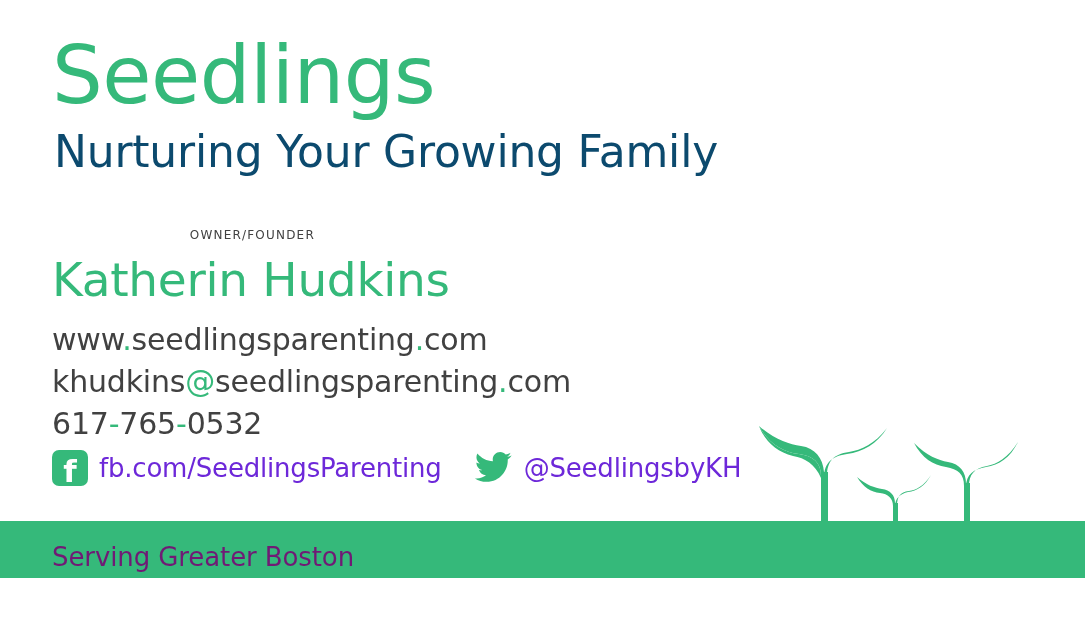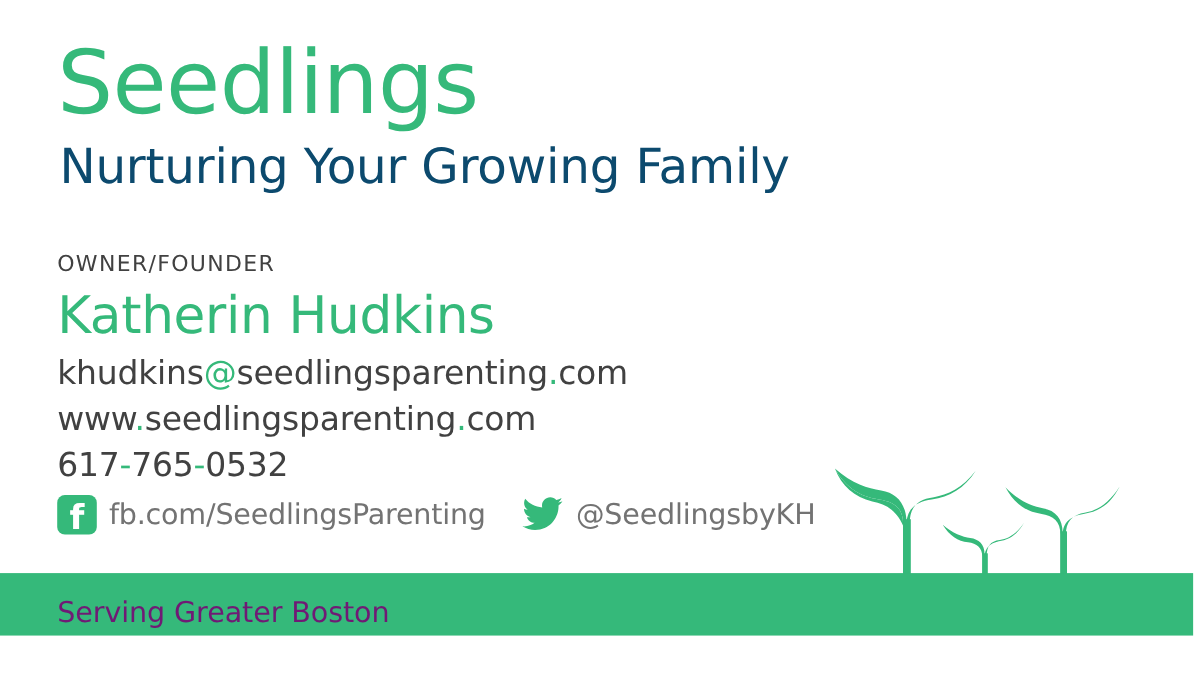--- a/index.html
+++ b/index.html
@@ -46,27 +46,28 @@
   }
 
   
   .person-block {
     position: absolute;
     left: 52px;
     top: 229px;
   }
   .role {
     font-family: "DejaVu Sans", sans-serif;
-    font-size: 20px;
+    font-size: 12px;
     font-weight: 400;
     color: #414141;
     letter-spacing: 1.2px;
     line-height: 1;
     margin: 0;
     white-space: nowrap;
+    text-align: center;
   }
   .person-name {
     font-family: "DejaVu Sans", sans-serif;
     font-size: 47px;
     font-weight: 400;
     color: #35b97a;
     line-height: 1.0;
     margin: 15px 3px 0 0;
     letter-spacing: -0.3px;
     white-space: nowrap;
@@ -129,21 +130,21 @@
   .tw-icon {
     width: 40px;
     height: 36px;
     flex: none;
     display: block;
   }
   .social-label {
     font-family: "DejaVu Sans", sans-serif;
     font-size: 26px;
     font-weight: 400;
-    color: #737373;
+    color: #6d28d9;
     margin-left: 11px;
     letter-spacing: -0.2px;
     white-space: nowrap;
   }
 
   
   .seedlings {
     position: absolute;
     left: 745px;
     top: 418px;
@@ -183,25 +184,25 @@
   </div>
 
   <div class="person-block">
     <div class="role">OWNER/FOUNDER</div>
     <div class="person-name">Katherin Hudkins</div>
   </div>
 
   <div class="contact-block">
 
     <div class="contact-line">
+      <span>www</span><span class="accent">.</span><span>seedlingsparenting</span><span class="accent">.</span><span>com</span>
+    </div>
+
+    <div class="contact-line">
       <span>khudkins</span><span class="accent">@</span><span>seedlingsparenting</span><span class="accent">.</span><span>com</span>
-    </div>
-
-    <div class="contact-line">
-      <span>www</span><span class="accent">.</span><span>seedlingsparenting</span><span class="accent">.</span><span>com</span>
     </div>
 
     <div class="contact-line">
       <span>617</span><span class="accent">-</span><span>765</span><span class="accent">-</span><span>0532</span>
     </div>
 
   </div>
 
   <div class="social-row">
 

